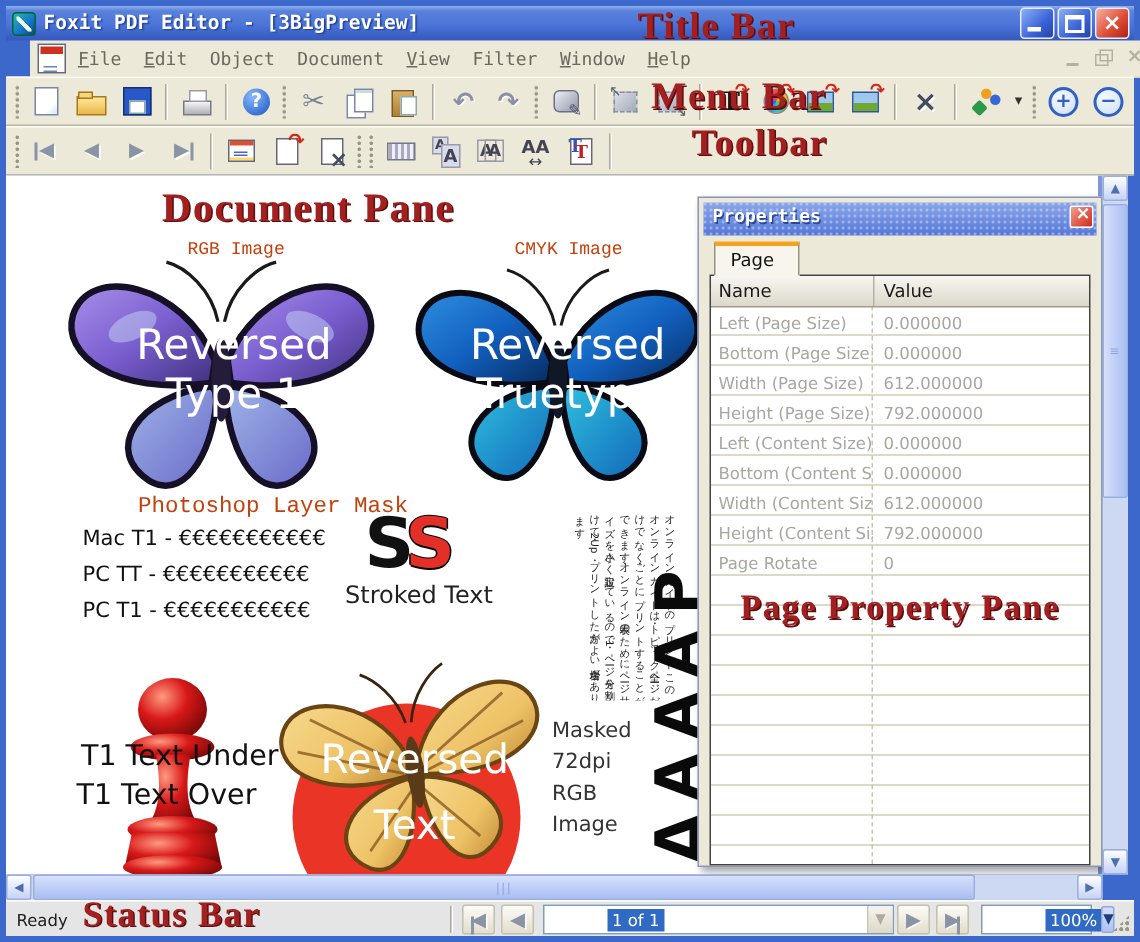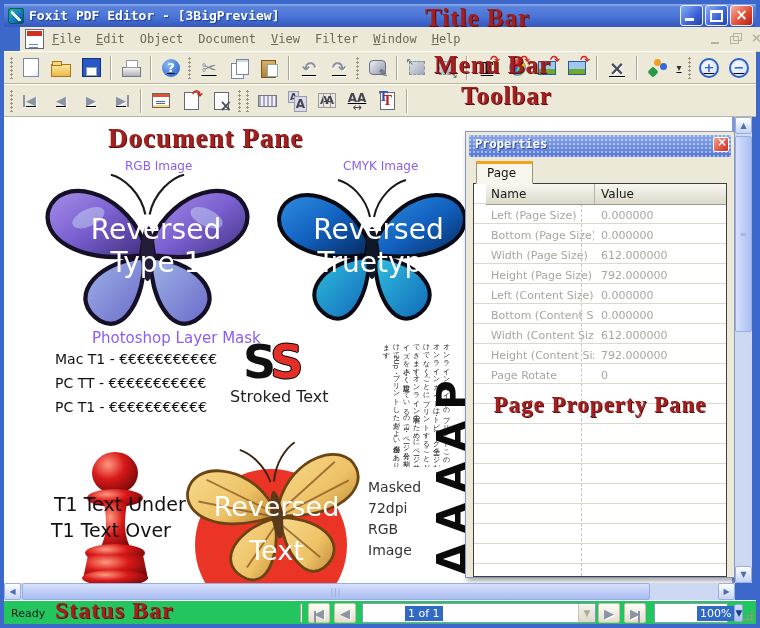--- a/index.html
+++ b/index.html
@@ -39,21 +39,21 @@
   .menu-item{cursor:default;}
   .mdi-btns{margin-left:auto;display:flex;gap:4px;margin-right:8px;color:#b4b1a2;}
   .mdi-btn{width:16px;height:14px;position:relative;}
   .mdi-min::before{content:"";position:absolute;left:3px;bottom:2px;width:8px;height:2px;background:#b4b1a2;}
   .mdi-restore::before{content:"";position:absolute;left:2px;top:4px;width:7px;height:6px;border:1px solid #b4b1a2;background:#ece9d8;}
   .mdi-restore::after{content:"";position:absolute;left:5px;top:1px;width:7px;height:6px;border:1px solid #b4b1a2;}
   .mdi-close::before{content:"×";font:bold 13px "DejaVu Sans",sans-serif;position:absolute;left:3px;top:-2px;}
   
   .toolbar{position:absolute;left:4px;width:752px;height:33px;background:#ece9d8;
     display:flex;align-items:center;gap:4px;padding-left:6px;box-sizing:border-box;
-    border-top:1px solid #fffef4;border-bottom:1px solid #b9b5a4;text-decoration:underline;}
+    border-top:1px solid #fffef4;border-bottom:1px solid #b9b5a4;}
   #toolbar1{top:51px;} #toolbar2{top:84px;}
   .tb-grip{width:4px;height:22px;background-image:radial-gradient(circle at 1.5px 1.5px,#9a9684 1px,transparent 1.4px);background-size:4px 4px;}
   .tb-sep{width:0;height:24px;border-left:1px solid #aca899;border-right:1px solid #fff;margin:0 2px;}
   .tbi{width:26px;height:26px;position:relative;display:inline-flex;align-items:center;justify-content:center;flex:none;}
   .ic-new-document::before{content:"";width:14px;height:17px;background:linear-gradient(135deg,#fff 70%,#d8e4f8);border:1px solid #7a86a8;}
   .ic-open-file::before{content:"";width:18px;height:11px;background:linear-gradient(#ffe89a,#e8b84a);border:1px solid #a87818;margin-top:5px;}
   .ic-open-file::after{content:"";position:absolute;top:6px;left:4px;width:8px;height:3px;background:#f6d87c;border:1px solid #a87818;}
   .ic-save-file::before{content:"";width:17px;height:17px;background:#2858c8;border:1px solid #14306e;}
   .ic-save-file::after{content:"";position:absolute;left:8px;bottom:5px;width:9px;height:7px;background:#fff;border:1px solid #8aa;}
   .ic-print::before{content:"";width:17px;height:8px;background:linear-gradient(#f4f4f4,#b0b0b8);border:1px solid #787888;margin-top:8px;}
@@ -102,21 +102,21 @@
     background:repeating-linear-gradient(90deg,#aab 0 2px,#eef 2px 4px);}
   .ic-font-size::before{content:"A";position:absolute;left:4px;top:3px;font:bold 9px "DejaVu Sans",sans-serif;color:#445;background:#d8dce8;border:1px solid #99a;padding:0 1px;}
   .ic-font-size::after{content:"A";position:absolute;right:3px;bottom:2px;font:bold 12px "DejaVu Sans",sans-serif;color:#445;background:#d8dce8;border:1px solid #99a;padding:0 1px;}
   .ic-char-spacing::before{content:"A";position:absolute;left:4px;top:5px;font:bold 11px "DejaVu Sans",sans-serif;color:#445;border:1px solid #99a;padding:0 1px;}
   .ic-char-spacing::after{content:"A";position:absolute;right:4px;top:5px;font:bold 11px "DejaVu Sans",sans-serif;color:#445;border:1px solid #99a;padding:0 1px;}
   .ic-kerning::before{content:"AA";font:bold 12px "DejaVu Sans",sans-serif;color:#445;margin-bottom:6px;}
   .ic-kerning::after{content:"↔";position:absolute;bottom:0px;font-size:11px;color:#445;}
   
   #docpane{position:absolute;left:4px;top:117px;width:731px;height:466px;background:#ffffff;overflow:hidden;}
   #ann-docpane{position:absolute;left:104px;top:6px;font-size:27px;}
-  .img-label{position:absolute;font-size:12px;color:#8b5cf6;}
+  .img-label{position:absolute;font-size:12px;color:#c2410c;font-family:Liberation Mono, monospace;}
   .rev-text{position:absolute;color:#fff;text-align:center;font-size:28px;line-height:33px;z-index:2;}
   .euro-line{height:24px;font-size:14px;color:#111;white-space:nowrap;}
   #stroked{position:absolute;left:239px;top:218px;font:bold 46px "DejaVu Sans",sans-serif;}
   #stroked .s1{color:#111;}
   #stroked .s2{color:#e23028;margin-left:-6px;text-shadow:1px 0 #000,-1px 0 #000,0 1px #000,0 -1px #000;}
   #stroked-label{position:absolute;left:226px;top:270px;font-size:16px;color:#222;}
   #jp-block{position:absolute;left:321px;top:222px;width:126px;height:128px;
     writing-mode:vertical-rl;font-size:7px;line-height:10px;color:#222;overflow:hidden;}
   #t1-under{position:absolute;left:50px;top:376px;font-size:19px;color:#111;z-index:2;}
   #t1-over{position:absolute;left:47px;top:402px;font-size:19px;color:#111;z-index:2;}
@@ -136,42 +136,42 @@
     background-size:4px 4px,auto;padding:0 2px 4px 6px;}
   #prop-title-text{color:#fff;font:bold 12px "DejaVu Sans Mono",monospace;text-shadow:1px 1px 0 #2c4898;}
   #prop-close{margin-left:auto;width:14px;height:13px;border-radius:2px;border:1px solid #fff;
     background:linear-gradient(135deg,#f0a090,#d02818);color:#fff;position:relative;}
   #prop-close::before{content:"×";position:absolute;left:3px;top:-3px;font:bold 12px "DejaVu Sans",sans-serif;}
   #prop-tab{display:inline-block;margin:4px 0 0 7px;padding:2px 16px 3px 10px;position:relative;z-index:2;
     background:#f7f5ec;border:1px solid #98947f;border-bottom:1px solid #f7f5ec;border-top:3px solid #f5a31d;
     font-size:12px;color:#111;}
   #prop-table{position:relative;margin:-1px 4px 0 4px;height:392px;border:1px solid #404040;
     background:#fff;overflow:hidden;
-    background-image:repeating-linear-gradient(180deg,transparent 0 19px,#ddd9c9 19px 20px);padding-left:12px;}
+    background-image:repeating-linear-gradient(180deg,transparent 0 19px,#ddd9c9 19px 20px);}
   #prop-head{display:flex;height:20px;background:linear-gradient(#f8f6f1,#dcd8ca);border-bottom:1px solid #9f9c8c;
     font-size:12px;color:#1a1a1a;align-items:center;position:relative;z-index:2;}
   .ph-name{width:103px;padding-left:5px;}
   .ph-value{padding-left:6px;border-left:1px solid #b5b1a1;flex:1;height:100%;display:flex;align-items:center;}
   .prop-row{display:flex;height:20px;align-items:center;font-size:11px;color:#a7a79f;}
   .prop-name{width:103px;padding-left:5px;overflow:hidden;white-space:nowrap;flex:none;}
   .prop-value{padding-left:7px;overflow:hidden;white-space:nowrap;}
   #prop-colsep{position:absolute;left:107px;top:20px;bottom:0;border-left:1px dashed #c9c6b6;z-index:1;}
   #ann-proppane{position:absolute;left:0;top:208px;width:100%;text-align:center;font-size:23px;line-height:25px;z-index:3;white-space:normal;}
   
   .sbar{position:absolute;background:#cdd9f2;z-index:6;}
   #vsb{left:735px;top:117px;width:17px;height:466px;}
   #hsb{left:4px;top:583px;width:731px;height:17px;}
   .sb-btn{position:absolute;width:17px;height:17px;background:linear-gradient(#fdfefe,#c6d3f7);
     border:1px solid #9caedc;border-radius:2px;box-sizing:border-box;color:#4d6fae;
     display:flex;align-items:center;justify-content:center;font-size:8px;}
   .sb-thumb{position:absolute;background:linear-gradient(90deg,#d7e0fc,#aabef2);border:1px solid #98aede;border-radius:2px;box-sizing:border-box;}
   #hsb .sb-thumb{background:linear-gradient(#d7e0fc,#aabef2);}
   .thumb-grip{position:absolute;left:50%;top:50%;transform:translate(-50%,-50%);color:#8fa6dd;font-size:8px;letter-spacing:1px;}
   
-  #statusbar{position:absolute;left:4px;top:600px;width:752px;height:24px;background:#22c55e;
+  #statusbar{position:absolute;left:4px;top:600px;width:752px;height:24px;background:#e5e5e5;
     border-top:1px solid #fff;box-sizing:border-box;}
   #ready{position:absolute;left:7px;top:6px;font-size:11px;color:#202020;}
   .sb-groove{position:absolute;left:296px;top:3px;height:18px;border-left:1px solid #aca899;border-right:1px solid #fff;}
   #sb-nav-left{position:absolute;left:304px;top:2px;display:flex;gap:4px;}
   #sb-nav-right{position:absolute;left:594px;top:2px;display:flex;gap:4px;}
   #statusbar .tbi{width:22px;height:20px;background:linear-gradient(#fdfcf8,#e2ddcc);border:1px solid #c4c0ac;border-radius:2px;box-sizing:border-box;}
   .combo{position:absolute;top:2px;height:20px;background:#fff;border:1px solid #7f9db9;box-sizing:border-box;display:flex;align-items:center;padding-left:41px;}
   #page-combo{left:358px;width:234px;}
   #zoom-combo{left:650px;width:74px;}
   .combo-text{margin:1px 0 1px 1px;padding:1px 3px;background:#316ac5;color:#fff;font-size:11px;white-space:nowrap;}

